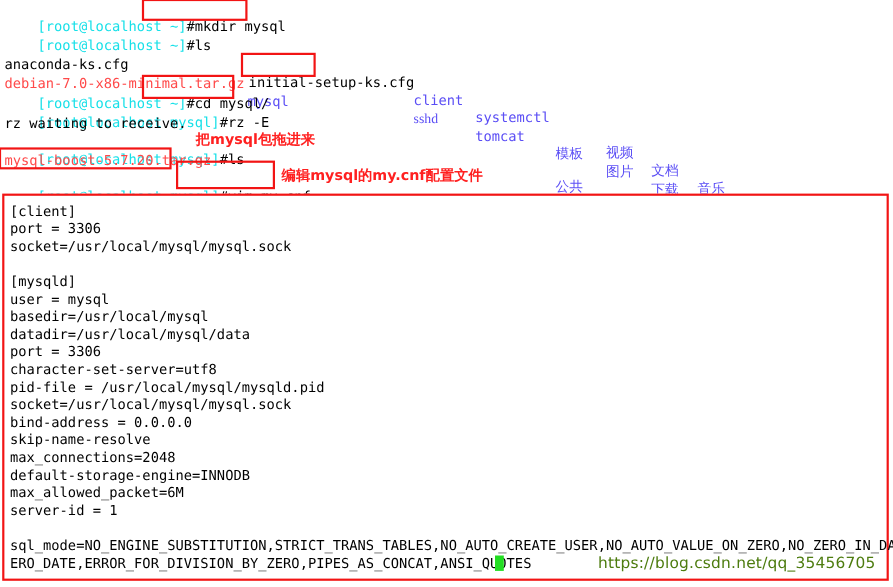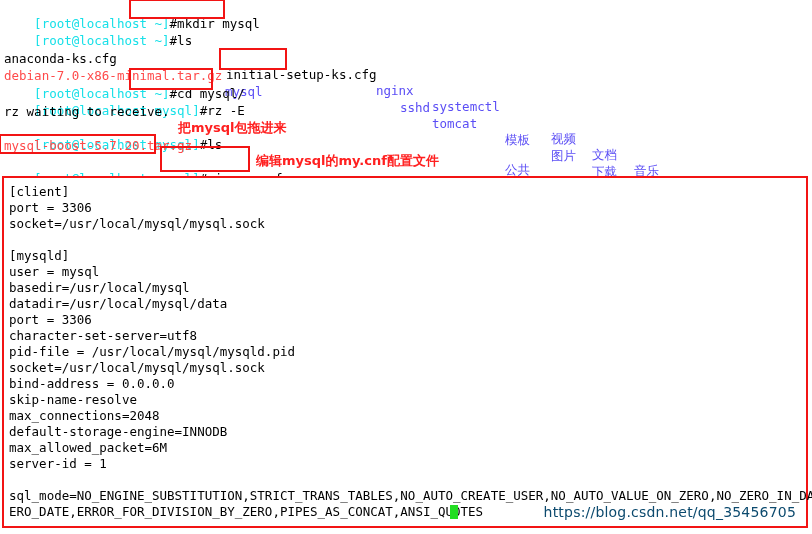--- a/index.html
+++ b/index.html
@@ -95,21 +95,21 @@
     width: 8px;
     height: 14px;
     background: #22dd22;
   }
 
   
   #watermark {
     position: absolute;
     right: 10px;
     bottom: 6px;
-    color: #0c4a6e;
+    color: #4d7c0f;
     font-family: "DejaVu Sans", "Liberation Sans", sans-serif;
     font-size: 14px;
     letter-spacing: 0.2px;
     white-space: pre;
     margin-left: 36px;
   }
 </style>
 </head>
 <body>
 
@@ -119,32 +119,32 @@
     <span class="prompt">[root@localhost ~]</span><span class="cmd">#mkdir mysql</span>
   </div>
 
   <div class="term-line" style="top:17px;">
     <span class="prompt">[root@localhost ~]</span><span class="cmd">#ls</span>
   </div>
 
   <div class="term-line" style="top:35px; left:0; width:812px;">
     <span class="col plain" style="left:4px;">anaconda-ks.cfg</span>
     <span class="col plain" style="left:226px;">initial-setup-ks.cfg</span>
-    <span class="col dir" style="left:376px;">nginx</span>
+    <span class="col dir" style="left:376px;">client</span>
     <span class="col dir" style="left:432px;">systemctl</span>
     <span class="col dir" style="left:505px;margin-top:47px;">公共</span>
     <span class="col dir" style="left:551px;">视频</span>
     <span class="col dir" style="left:592px;">文档</span>
     <span class="col dir" style="left:634px;">音乐</span>
   </div>
 
   <div class="term-line" style="top:52px; left:0; width:696px;">
     <span class="col archive" style="left:4px;">debian-7.0-x86-minimal.tar.gz</span>
     <span class="col dir" style="left:225px;">mysql</span>
-    <span class="col dir" style="left:400px;">sshd</span>
+    <span class="col dir" style="left:376px;font-family:Liberation Serif, serif;">sshd</span>
     <span class="col dir" style="left:432px;">tomcat</span>
     <span class="col dir" style="left:505px;">模板</span>
     <span class="col dir" style="left:551px;text-align:right;">图片</span>
     <span class="col dir" style="left:592px;">下载</span>
     <span class="col dir" style="left:634px;">桌面</span>
   </div>
 
   <div class="term-line" style="top:70px;">
     <span class="prompt">[root@localhost ~]</span><span class="cmd">#cd mysql/</span>
   </div>

